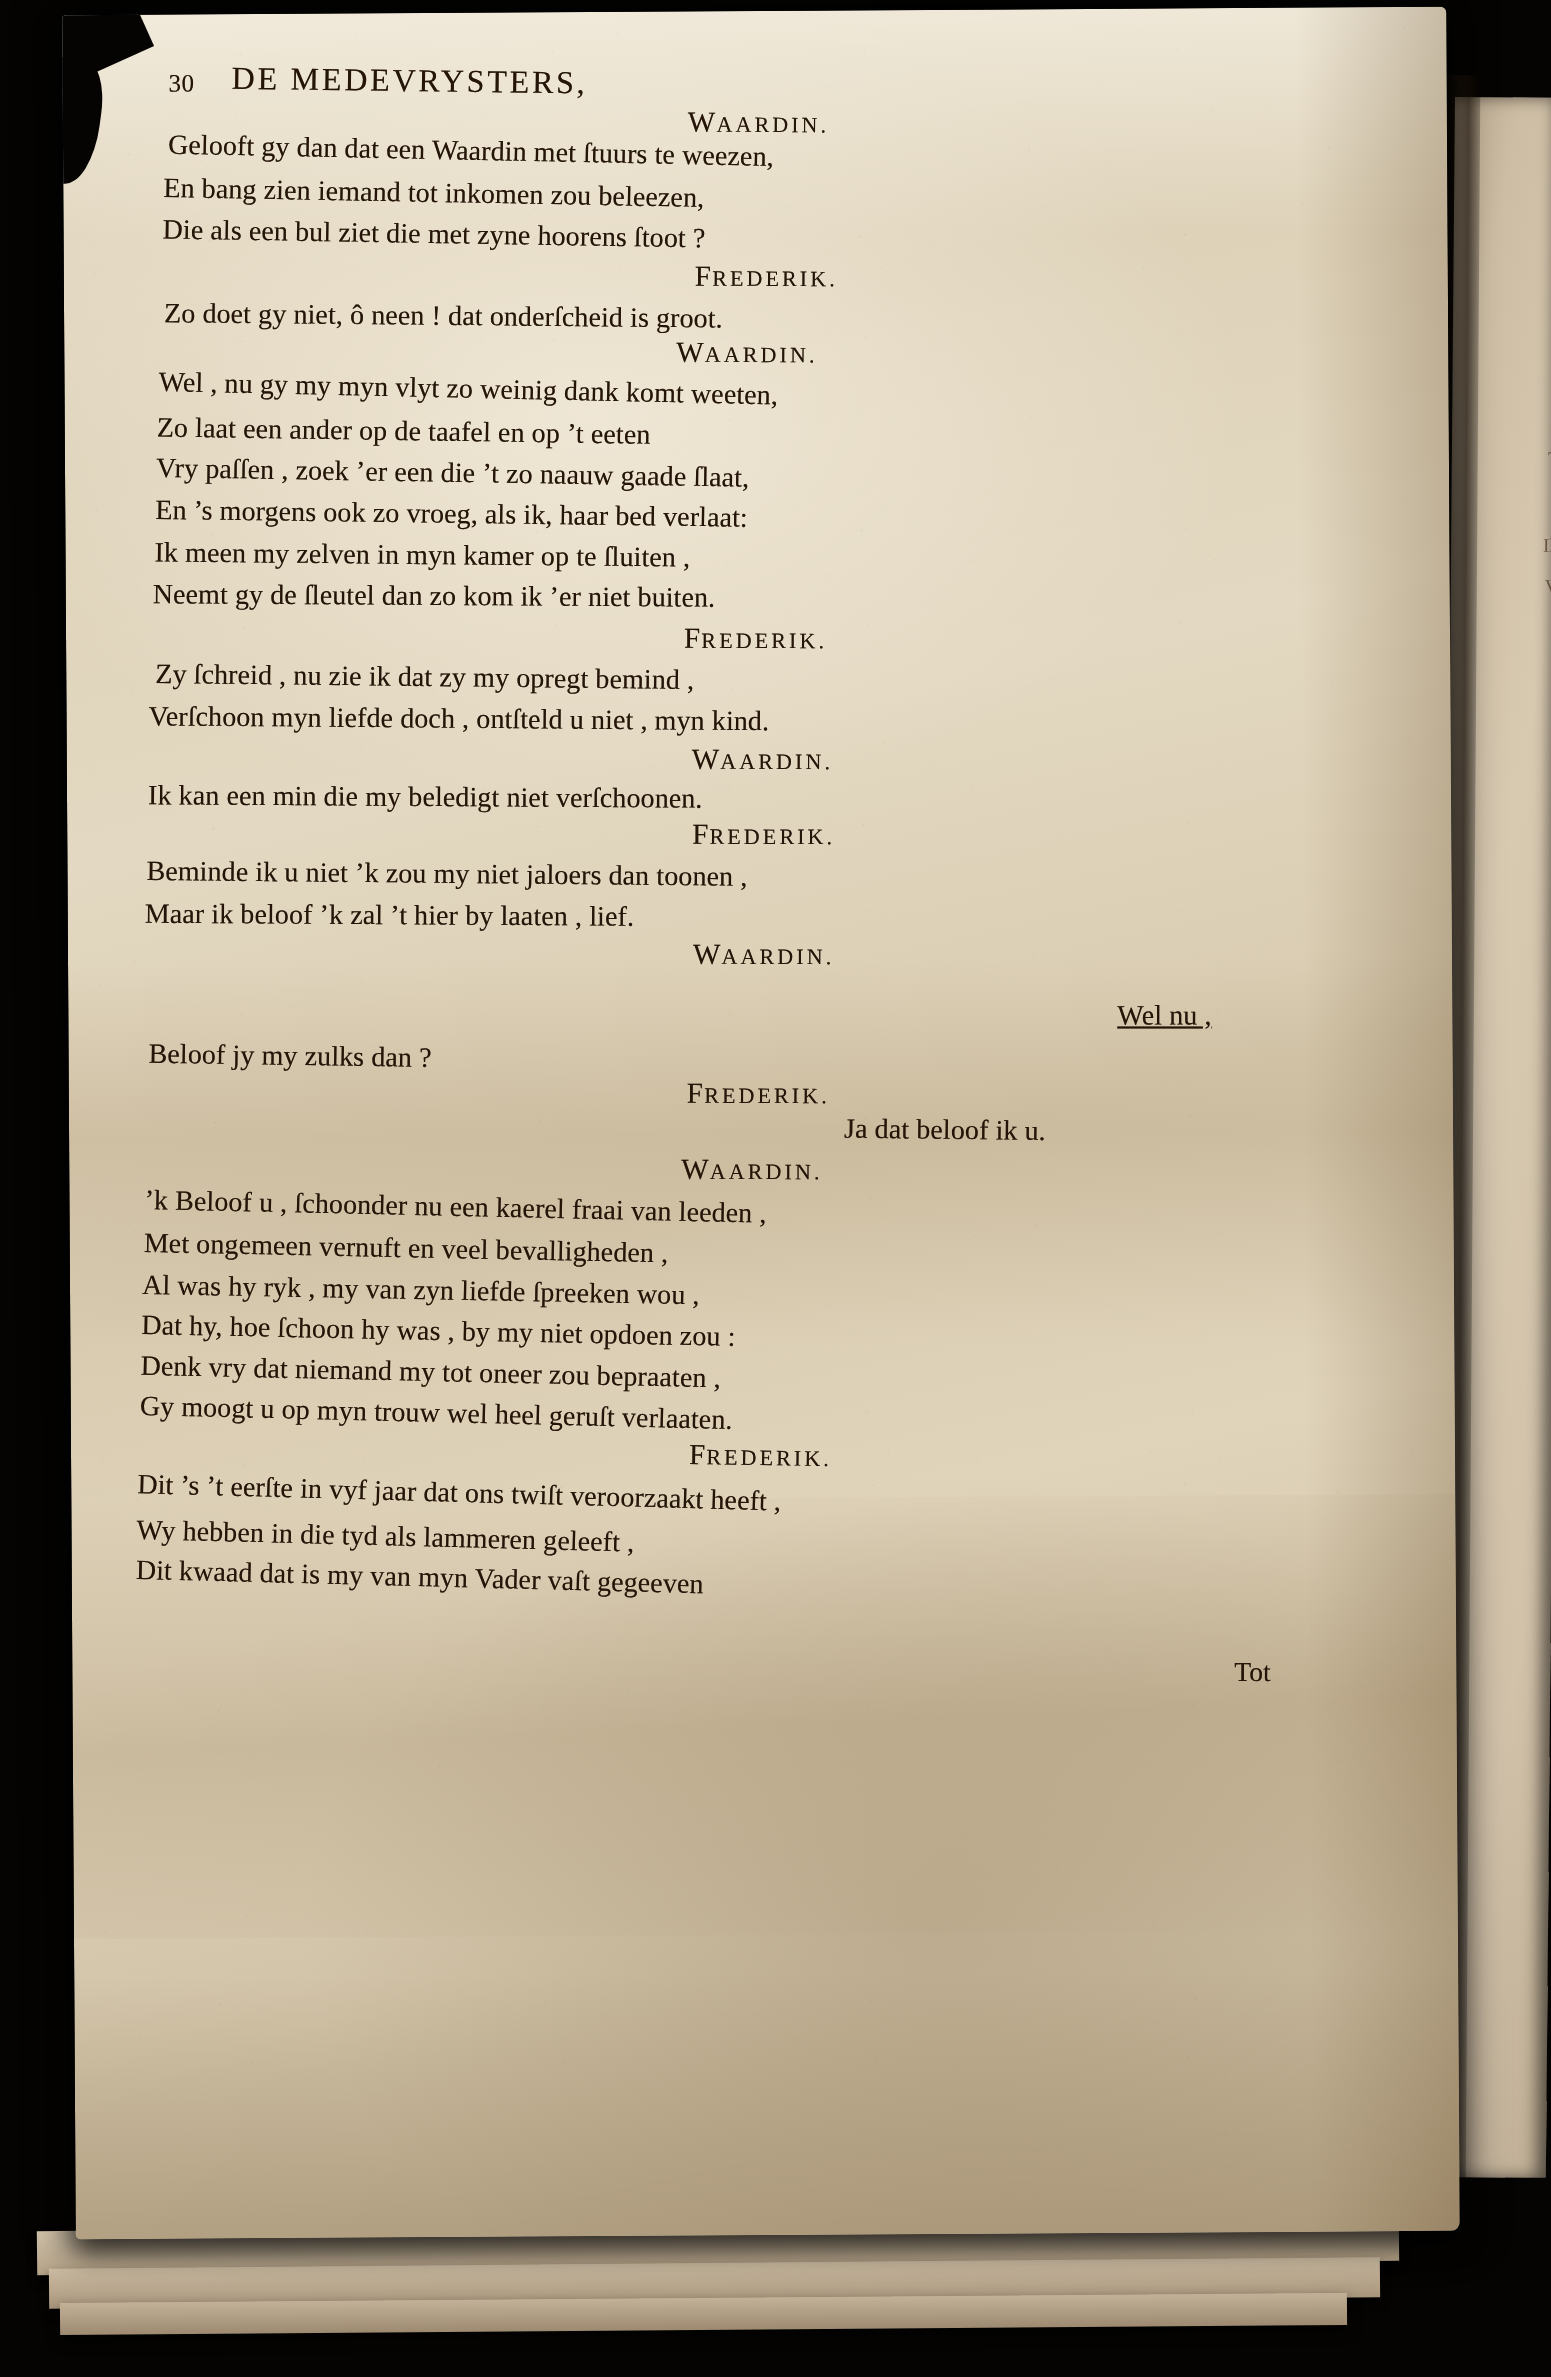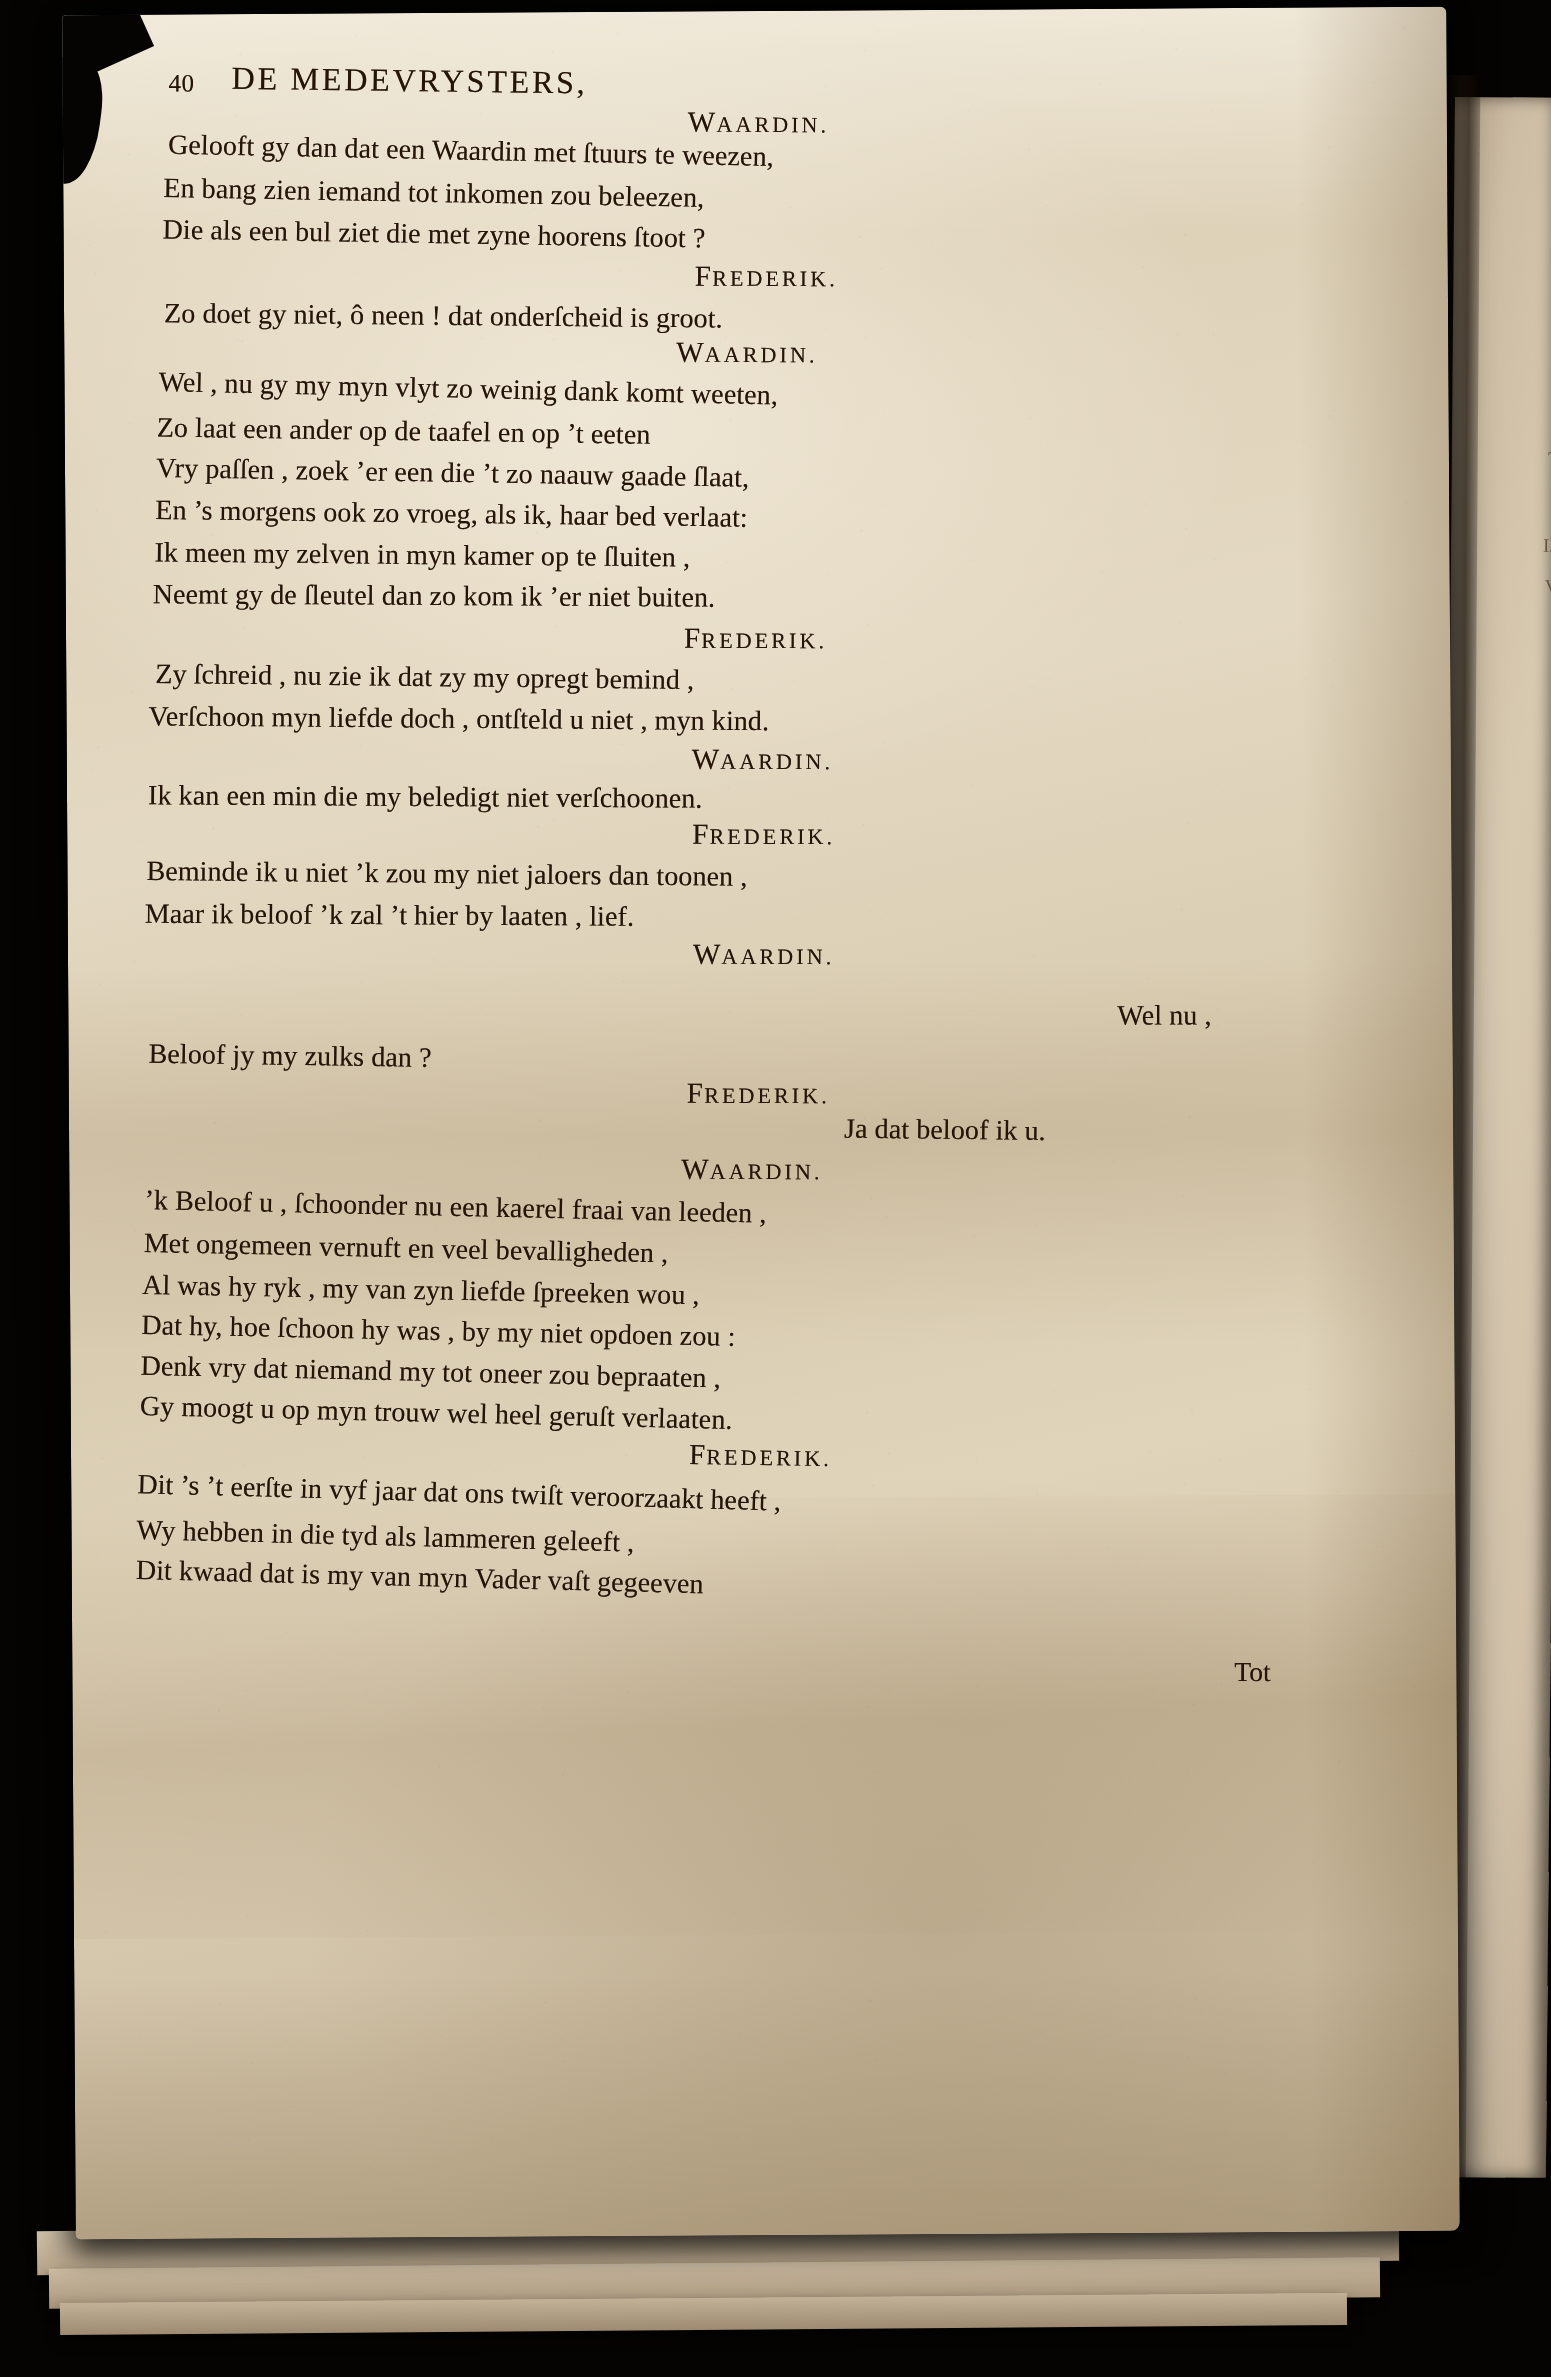--- a/index.html
+++ b/index.html
@@ -128,21 +128,21 @@
   <div class="band" id="band-mid"></div>
   <div class="band" id="band-low"></div>
   <div class="band" id="band-bot"></div>
   <div class="band" id="band-right"></div>
   <div id="speck"></div>
   <div id="notch"></div>
   <div id="notch2"></div>
 
   <div id="typeblock">
 
-    <div class="ln" id="folio" style="left:106px;top:55px;transform:rotate(0.6deg);">40</div>
+    <div class="ln" id="folio" style="left:106px;top:55px;transform:rotate(0.6deg);">30</div>
     <div class="ln" id="runtitle" style="left:169px;top:49px;transform:rotate(1.1deg);">DE MEDEVRYSTERS,</div>
 
     <div class="ln speaker" style="left:625px;top:95px;transform:rotate(0.7deg);"><span class="cap">W</span><span>AARDIN.</span></div>
     <div class="ln verse" style="left:105px;top:122px;transform:rotate(1.5deg);">Gelooft gy dan dat een Waardin met ſtuurs te weezen,</div>
     <div class="ln verse" style="left:100px;top:164px;transform:rotate(1.4deg);">En bang zien iemand tot inkomen zou beleezen,</div>
     <div class="ln verse" style="left:99px;top:205px;transform:rotate(1.3deg);">Die als een bul ziet die met zyne hoorens ſtoot ?</div>
 
     <div class="ln speaker" style="left:631px;top:249px;transform:rotate(0.6deg);"><span class="cap">F</span><span>REDERIK.</span></div>
     <div class="ln verse" style="left:100px;top:287px;transform:rotate(0.9deg);">Zo doet gy niet,  ô neen !  dat onderſcheid is groot.</div>
 
@@ -159,21 +159,21 @@
     <div class="ln verse" style="left:82px;top:690px;transform:rotate(0.8deg);">Verſchoon myn liefde doch ,  ontſteld u niet ,  myn kind.</div>
 
     <div class="ln speaker" style="left:625px;top:732px;transform:rotate(0.5deg);"><span class="cap">W</span><span>AARDIN.</span></div>
     <div class="ln verse" style="left:81px;top:768px;transform:rotate(0.7deg);">Ik kan een min die my beledigt niet verſchoonen.</div>
 
     <div class="ln speaker" style="left:625px;top:807px;transform:rotate(0.5deg);"><span class="cap">F</span><span>REDERIK.</span></div>
     <div class="ln verse" style="left:79px;top:845px;transform:rotate(0.9deg);">Beminde ik u niet ’k zou my niet jaloers dan toonen ,</div>
     <div class="ln verse" style="left:77px;top:886px;transform:rotate(0.7deg);">Maar ik beloof ’k zal ’t hier by laaten ,  lief.</div>
 
     <div class="ln speaker" style="left:625px;top:927px;transform:rotate(0.5deg);"><span class="cap">W</span><span>AARDIN.</span></div>
-    <div class="ln verse" style="left:1049px;top:991px;transform:rotate(0.4deg);">Wel nu ,</div>
+    <div class="ln verse" style="left:1049px;top:991px;transform:rotate(0.4deg);text-decoration:underline;">Wel nu ,</div>
     <div class="ln verse" style="left:80px;top:1026px;transform:rotate(1.2deg);">Beloof jy my zulks dan ?</div>
 
     <div class="ln speaker" style="left:618px;top:1066px;transform:rotate(0.5deg);"><span class="cap">F</span><span>REDERIK.</span></div>
     <div class="ln verse" style="left:775px;top:1104px;transform:rotate(1.0deg);">Ja dat beloof ik u.</div>
 
     <div class="ln speaker" style="left:612px;top:1142px;transform:rotate(0.5deg);"><span class="cap">W</span><span>AARDIN.</span></div>
     <div class="ln verse" style="left:75px;top:1178px;transform:rotate(1.6deg);">’k Beloof u ,  ſchoonder nu een kaerel fraai van leeden ,</div>
     <div class="ln verse" style="left:74px;top:1219px;transform:rotate(1.5deg);">Met ongemeen vernuft en veel bevalligheden ,</div>
     <div class="ln verse" style="left:72px;top:1261px;transform:rotate(1.4deg);">Al was hy ryk ,  my van zyn liefde ſpreeken wou ,</div>
     <div class="ln verse" style="left:71px;top:1302px;transform:rotate(1.5deg);">Dat hy,  hoe ſchoon hy was ,  by my niet opdoen zou :</div>

